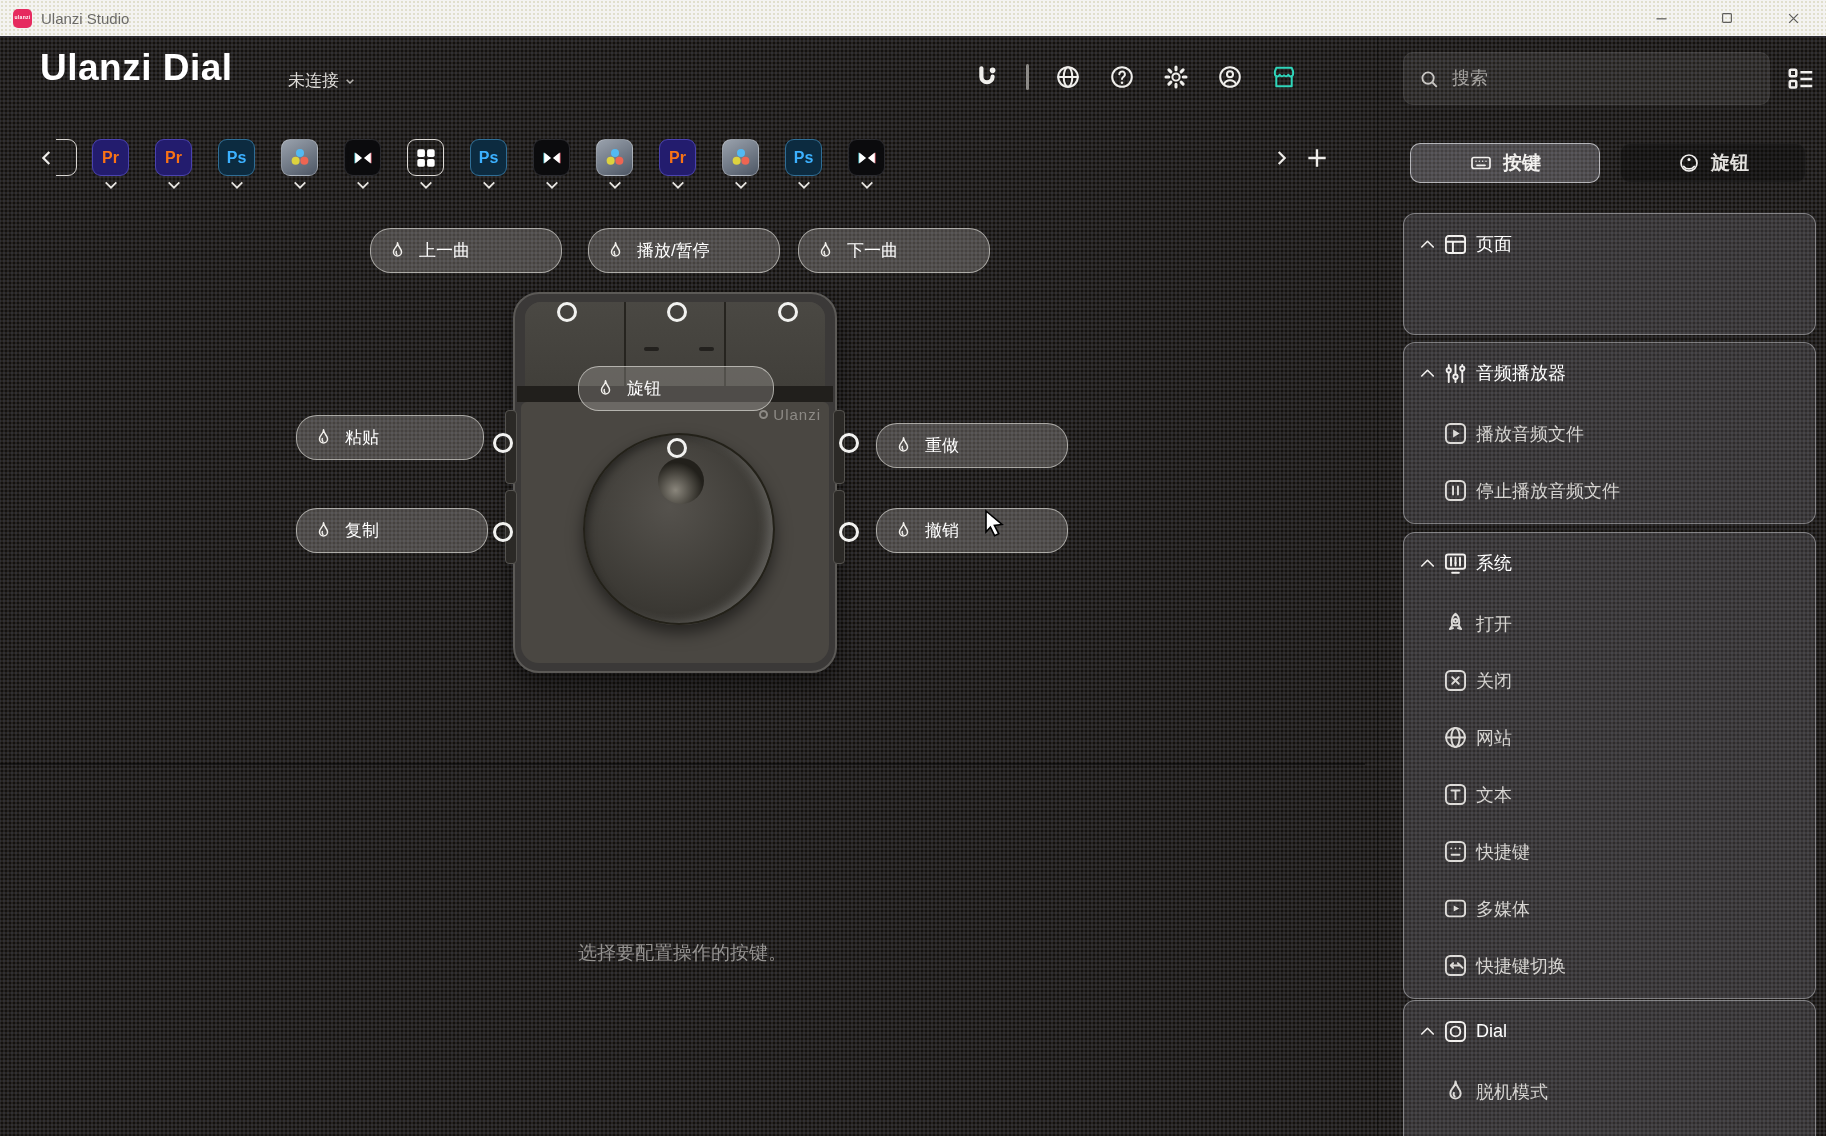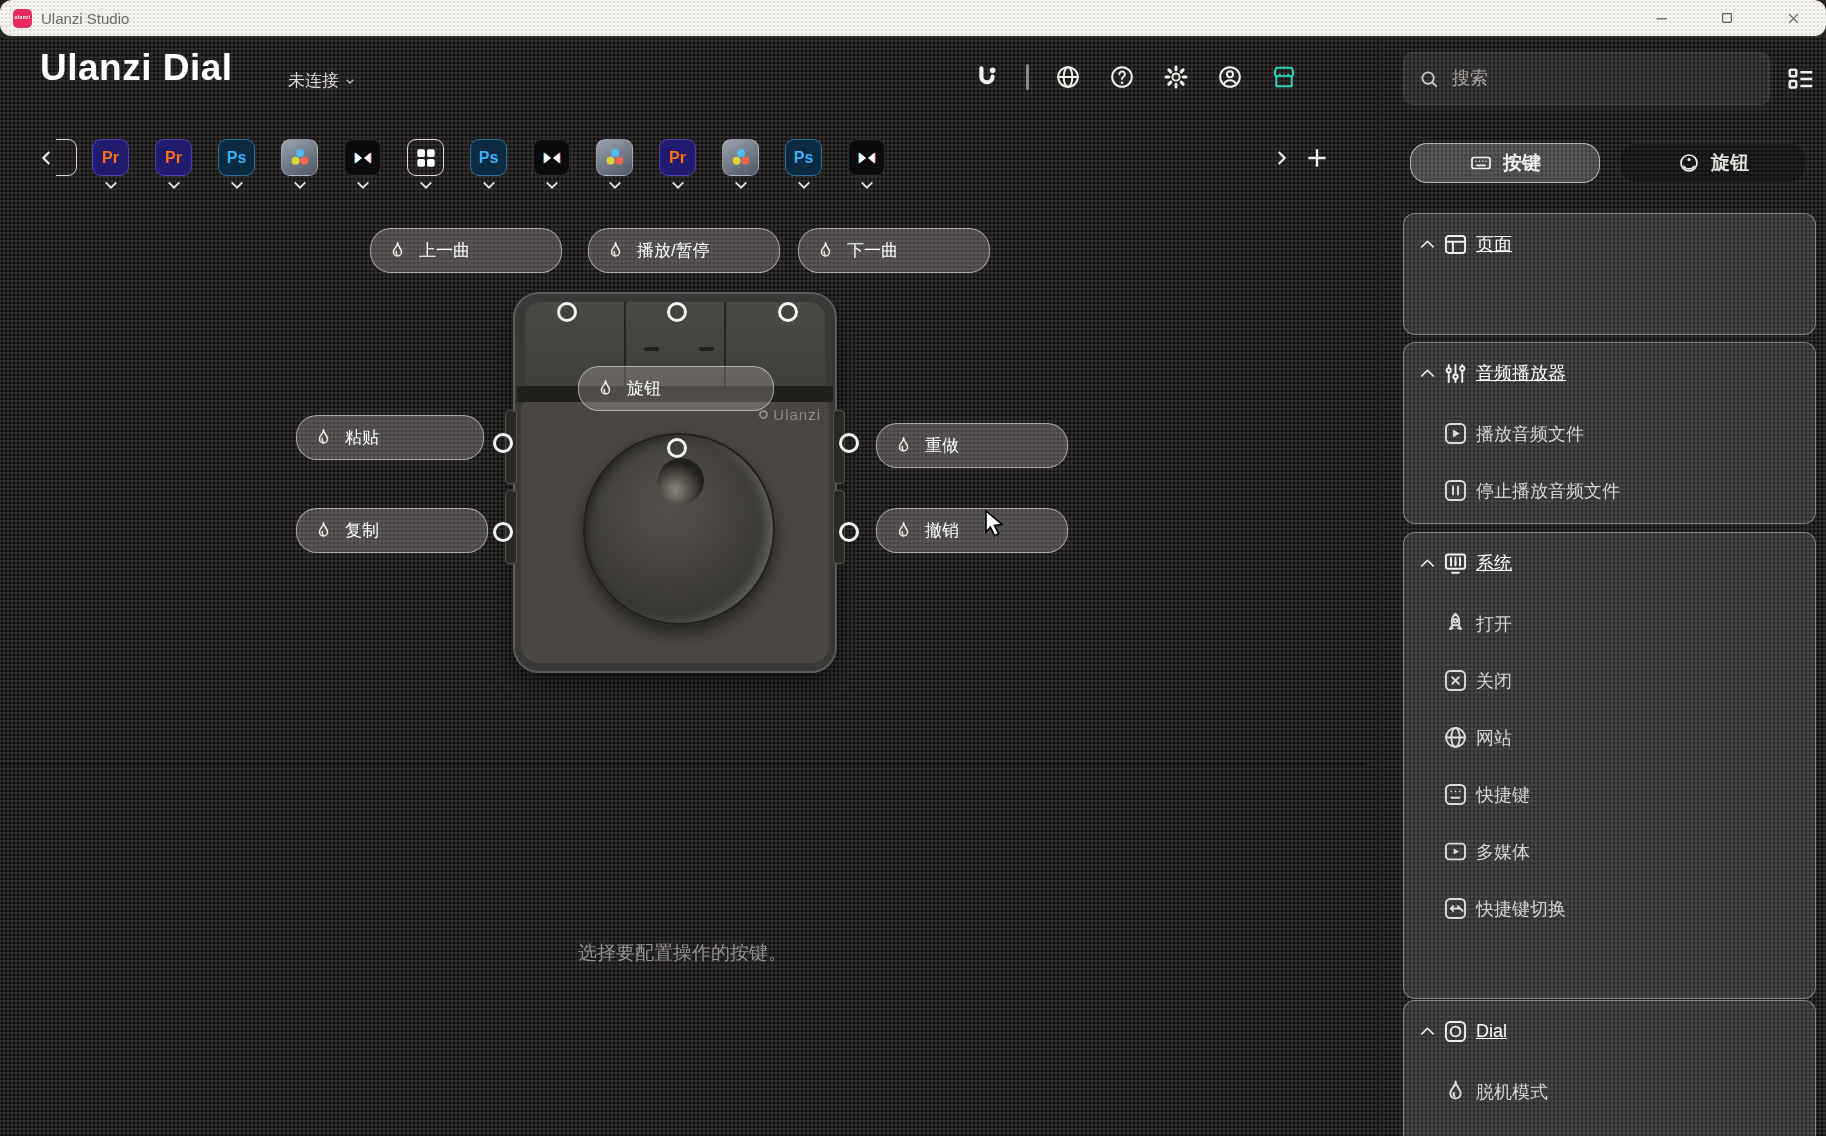--- a/index.html
+++ b/index.html
@@ -3,21 +3,21 @@
 <meta charset="utf-8">
 <style>
   html,body{margin:0;padding:0;background:#111;}
   *{box-sizing:border-box;font-family:"Liberation Sans","DejaVu Sans",sans-serif;}
   #screen{position:relative;width:1826px;height:1136px;overflow:hidden;background:#262320;}
 
   
   .titlebar{position:absolute;left:0;top:0;width:1826px;height:37px;
     background-color:#f4f3f1;
     background-image:radial-gradient(circle,rgba(180,175,120,.30) 1px,transparent 1.15px);
-    background-size:4px 4px;display:flex;align-items:center;border-bottom:1px solid #2c2b33;border-radius:12px;}
+    background-size:4px 4px;display:flex;align-items:center;border-bottom:1px solid #2c2b33;}
   .app-badge{width:19px;height:19px;border-radius:5px;background:#e62a5f;margin:0 9px 0 13px;
     display:flex;align-items:center;justify-content:center;color:#fff;font-size:5px;font-weight:bold;letter-spacing:.3px;line-height:1.1;text-align:center;}
   .titlebar .t-text{font-size:15px;color:#6b6a68;}
   .win-controls{position:absolute;right:0;top:0;height:36px;display:flex;}
   .win-btn{width:66px;height:36px;display:flex;align-items:center;justify-content:center;color:#5f5e5c;}
 
   
   .app{position:absolute;left:0;top:37px;width:1826px;height:1099px;
     background-color:#262320;
     background-image:radial-gradient(circle,rgba(0,0,0,.50) 1.05px,transparent 1.2px),
@@ -83,31 +83,31 @@
   .cursor{position:absolute;left:982px;top:472px;}
 
   
   .sidebar{position:absolute;left:1365px;top:0;width:461px;height:1099px;border-left:1px solid rgba(0,0,0,.35);margin-left:12px;}
   .search-box{position:absolute;left:25px;top:15px;width:367px;height:53px;border-radius:10px;
     background:rgba(255,255,255,.07);border:1px solid rgba(255,255,255,.06);display:flex;align-items:center;padding:0 14px;gap:10px;}
   .search-box input{flex:1;background:transparent;border:none;outline:none;color:#eceae7;font-size:18px;}
   .search-box input::placeholder{color:#a5a3a0;}
   .layout-btn{position:absolute;left:405px;top:24px;width:36px;height:36px;display:flex;align-items:center;justify-content:center;cursor:pointer;}
   .tabs{position:absolute;left:0;top:106px;width:461px;height:40px;}
-  .tab{position:absolute;height:40px;border-radius:17px;display:flex;align-items:center;justify-content:center;gap:10px;
+  .tab{position:absolute;height:40px;border-radius:10px;display:flex;align-items:center;justify-content:center;gap:10px;
     font-size:19px;font-weight:bold;color:#f2f0ee;cursor:pointer;}
   .tab.active{background:rgba(205,205,215,.26);border:1.5px solid rgba(237,237,242,.66);}
   .tab.inactive{background:rgba(8,8,8,.35);border:1.5px solid rgba(255,255,255,.04);color:#e4e2df;}
 
   .card{position:absolute;left:25px;width:413px;border-radius:12px;background:rgba(170,170,182,.18);
     border:1px solid rgba(205,205,210,.48);}
   .card-header{position:absolute;left:0;top:12px;height:36px;width:100%;display:flex;align-items:center;cursor:pointer;}
   .card-header .chev{position:absolute;left:12px;display:flex;}
   .card-header .hic{position:absolute;left:38px;display:flex;}
-  .card-header .htxt{position:absolute;left:72px;font-size:18px;color:#fff;text-decoration:underline;}
+  .card-header .htxt{position:absolute;left:72px;font-size:18px;color:#fff;}
   .card-items{position:absolute;left:0;top:62px;width:100%;}
   .item{position:relative;height:57px;display:flex;align-items:center;cursor:pointer;}
   .item .iic{position:absolute;left:38px;display:flex;}
   .item .itxt{position:absolute;left:72px;font-size:18px;color:#d6d4d1;}
 
   .sb-scroll{position:absolute;left:450px;top:173px;width:7px;height:46px;border-radius:4px;background:#0d0c0b;cursor:pointer;}
 
   svg{display:block;}
 </style>
 </head>
@@ -597,20 +597,29 @@
                     <ellipse cx="12" cy="12" rx="3.7" ry="8.4"></ellipse>
                     <path d="M3.6 12h16.8"></path>
                   </svg>
                 </span>
        <span class="itxt">网站</span>
      </div>
               <div class="item">
        <span class="iic">
                   <svg width="27" height="27" viewBox="0 0 24 24" fill="none" stroke="#dddbd8" stroke-width="1.7" stroke-linecap="round" stroke-linejoin="round">
                     <rect x="3.5" y="3.5" width="17" height="17" rx="4"></rect>
+                    <path d="M8.4 8.4h7.2M12 8.4v7.8"></path>
+                  </svg>
+                </span>
+       <span class="itxt">文本</span>
+     </div>
+              <div class="item">
+       <span class="iic">
+                  <svg width="27" height="27" viewBox="0 0 24 24" fill="none" stroke="#dddbd8" stroke-width="1.7" stroke-linecap="round" stroke-linejoin="round">
+                    <rect x="3.5" y="3.5" width="17" height="17" rx="4"></rect>
                     <circle cx="8.2" cy="9.2" r=".8" fill="#dddbd8" stroke="none"></circle>
                     <circle cx="12" cy="9.2" r=".8" fill="#dddbd8" stroke="none"></circle>
                     <circle cx="15.8" cy="9.2" r=".8" fill="#dddbd8" stroke="none"></circle>
                     <path d="M8.5 14.9h7"></path>
                   </svg>
                 </span>
        <span class="itxt">快捷键</span>
      </div>
               <div class="item">
        <span class="iic">

